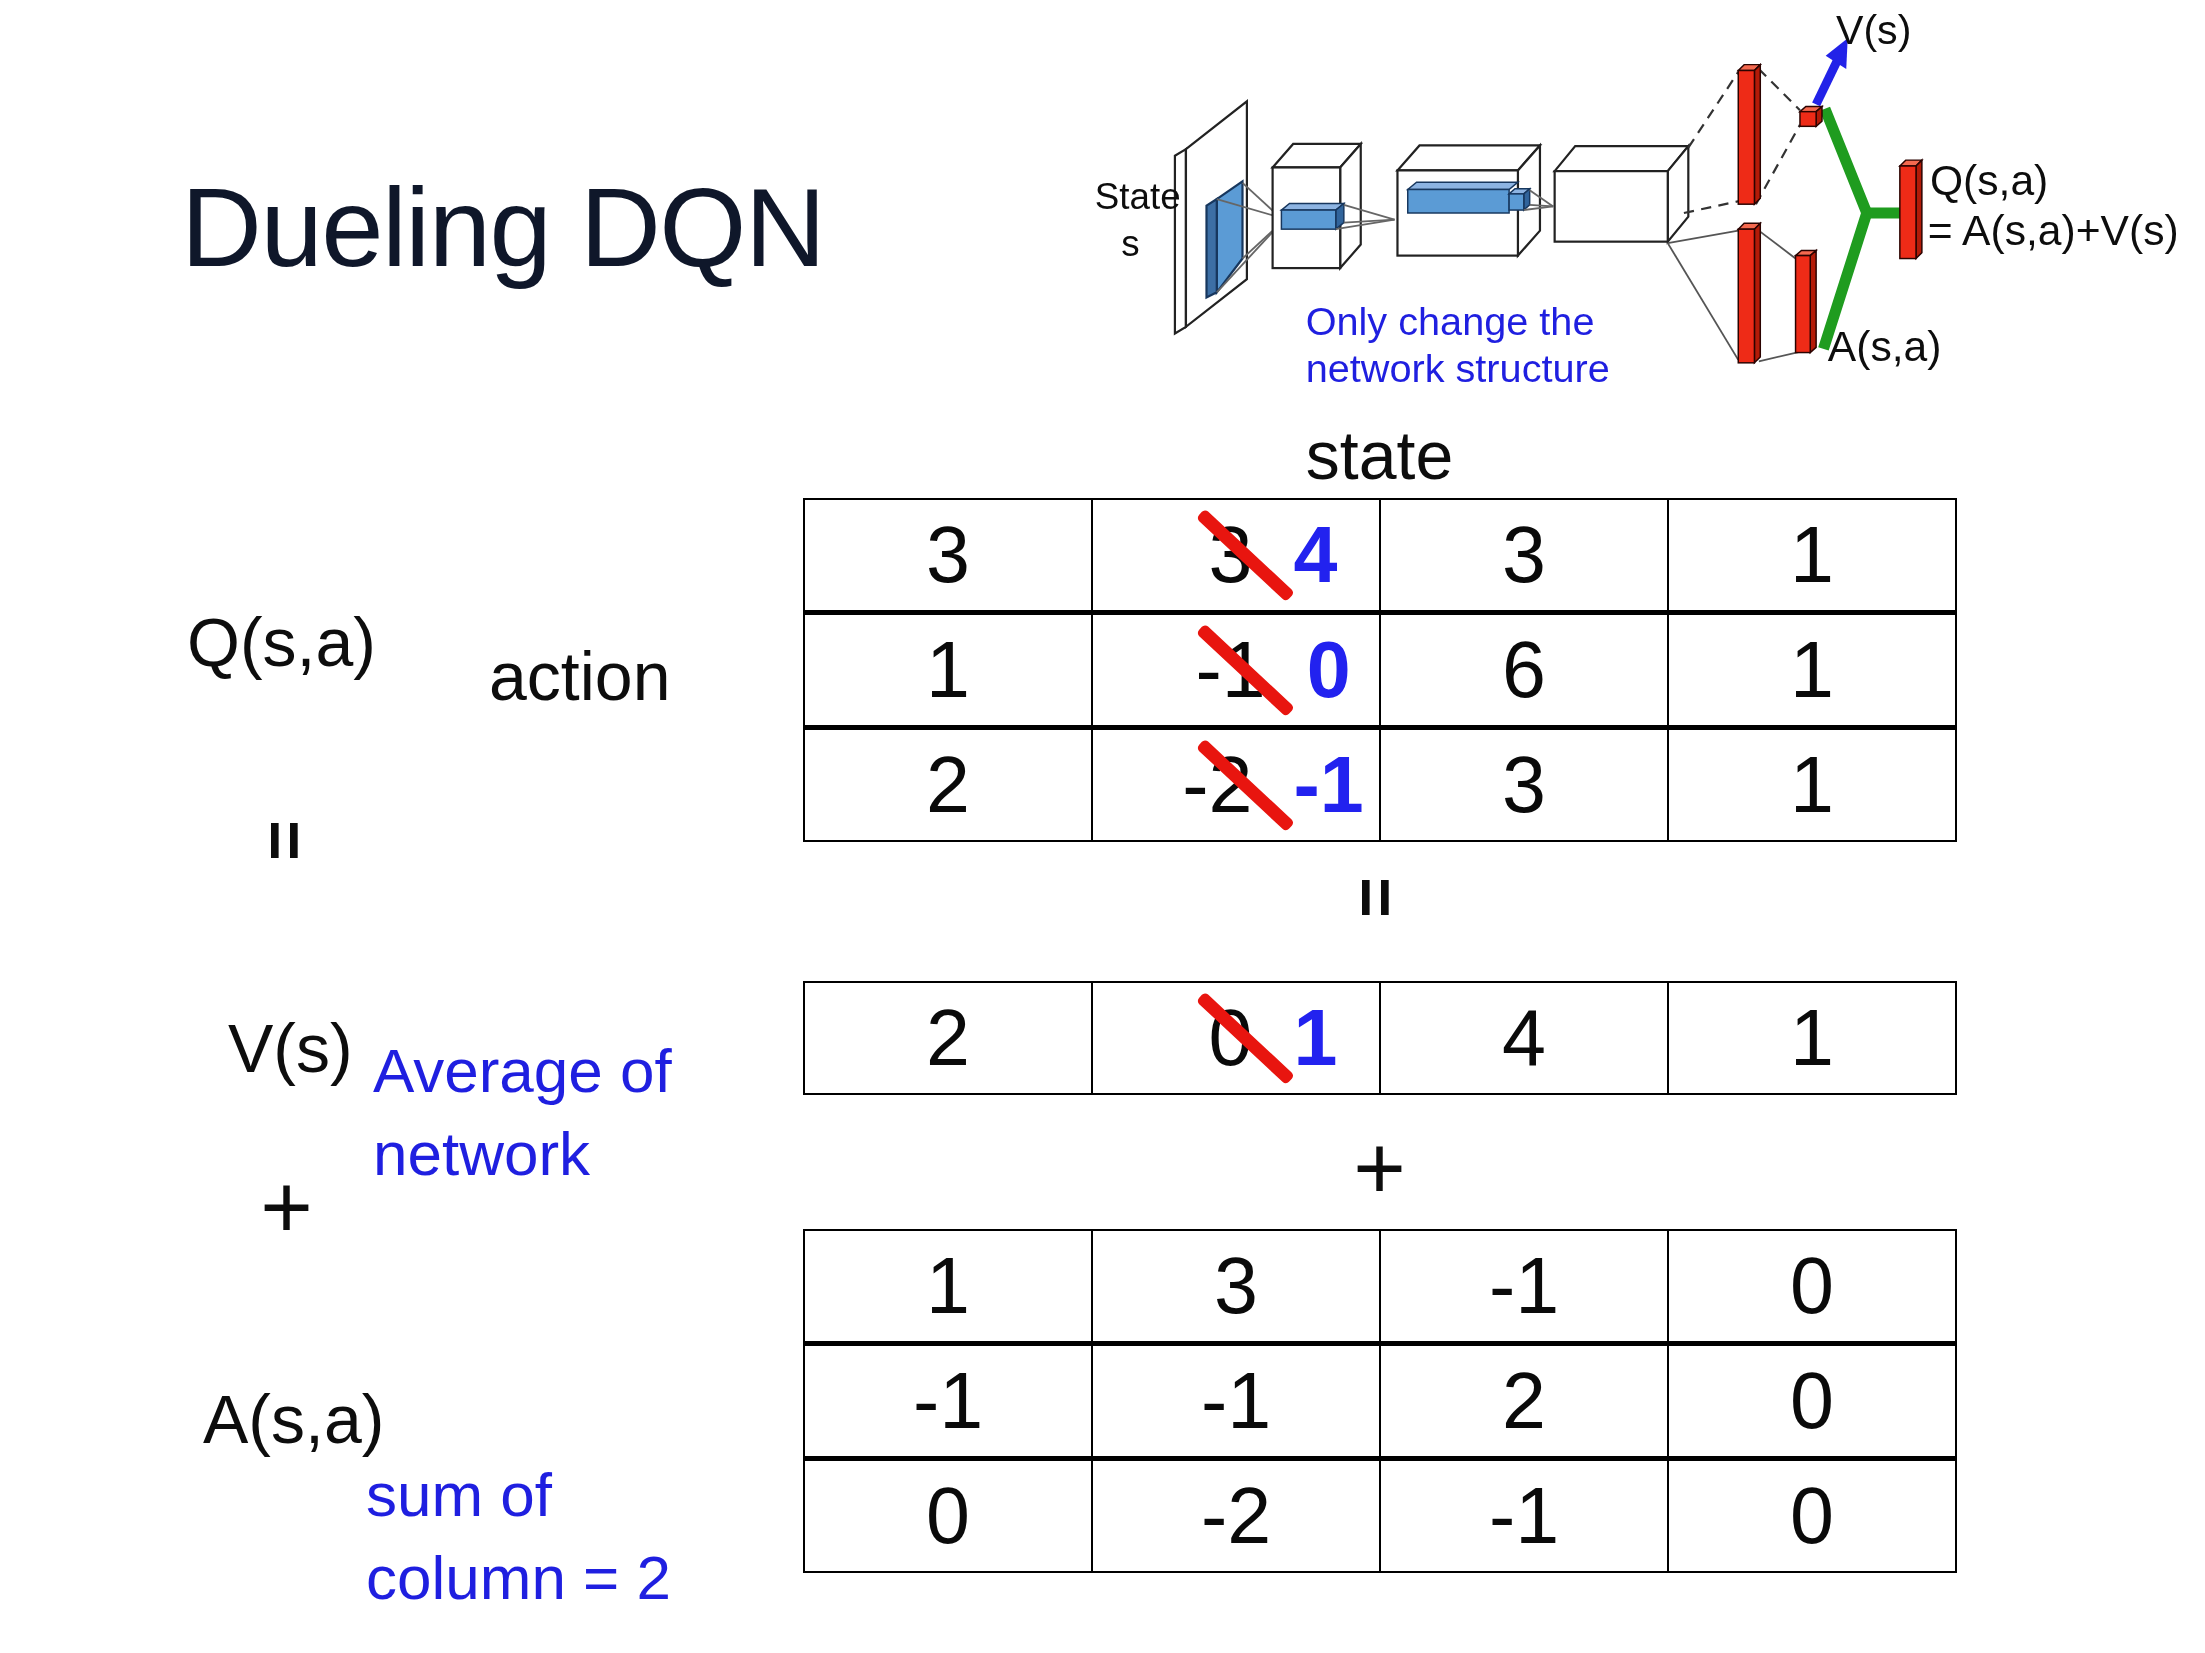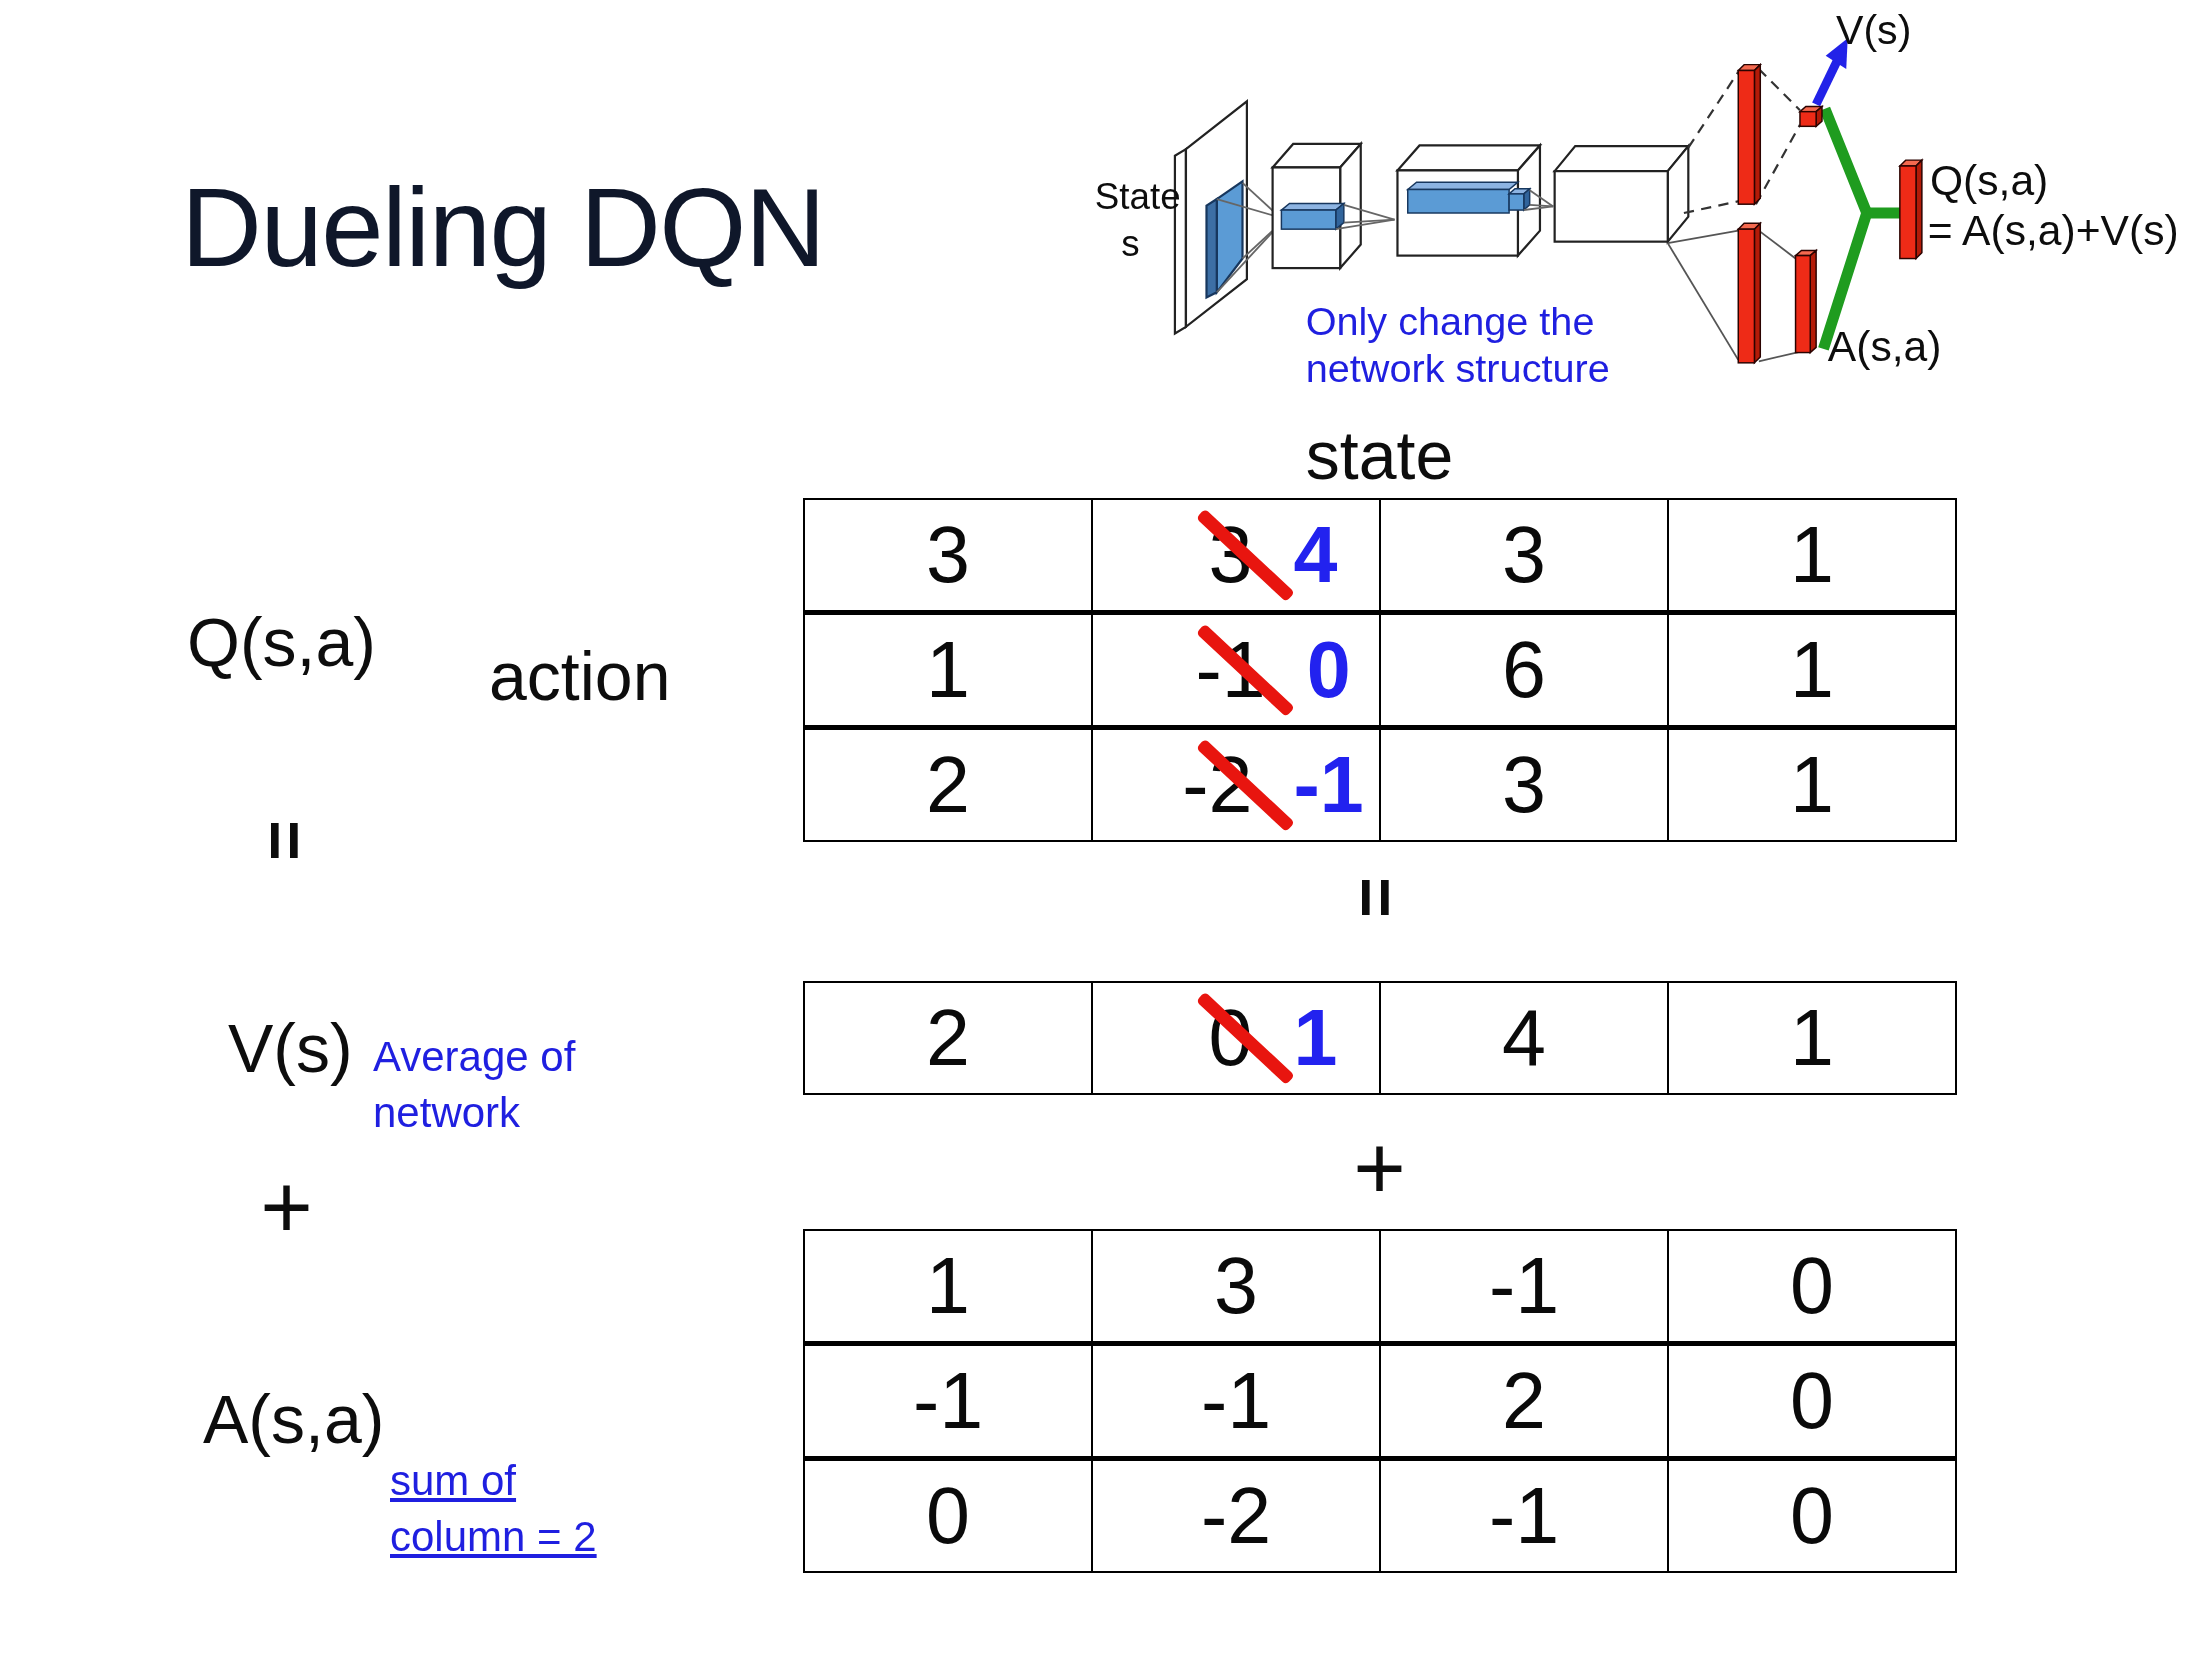--- a/index.html
+++ b/index.html
@@ -30,23 +30,23 @@
     font-size:70px; font-weight:bold; transform:rotate(90deg); color:#0d0d0d;
   }
   .eq-left { left:241px; top:800px; }
   .eq-mid  { left:1332px; top:857px; }
   .plus {
     width:103px; text-align:center; font-size:90px; color:#0d0d0d; font-weight:400;
   }
   .plus-left { left:235px; top:1156px; }
   .plus-mid  { left:1328px; top:1117px; }
 
-  .blue-note { font-size:42px; color:#1F1FE0; line-height:1.34; white-space:nowrap; }
+  .blue-note { font-size:62px; color:#1F1FE0; line-height:1.34; white-space:nowrap; }
   .note-avg { left:373px; top:1029px; }
-  .note-sum { left:390px; top:1453px;text-decoration:underline; }
+  .note-sum { left:366px; top:1453px; }
 
   
   .mtable { position:absolute; border-collapse:collapse; background:#fff; }
   .mtable td {
     width:286px; height:110px; padding:0;
     border:2.9px solid #000; border-top-width:5.1px; border-bottom-width:5.1px;
     text-align:center; vertical-align:middle;
     font-size:79px; color:#0a0a0a;
   }
   .mtable tr:first-child > td { border-top-width:2.9px; }

